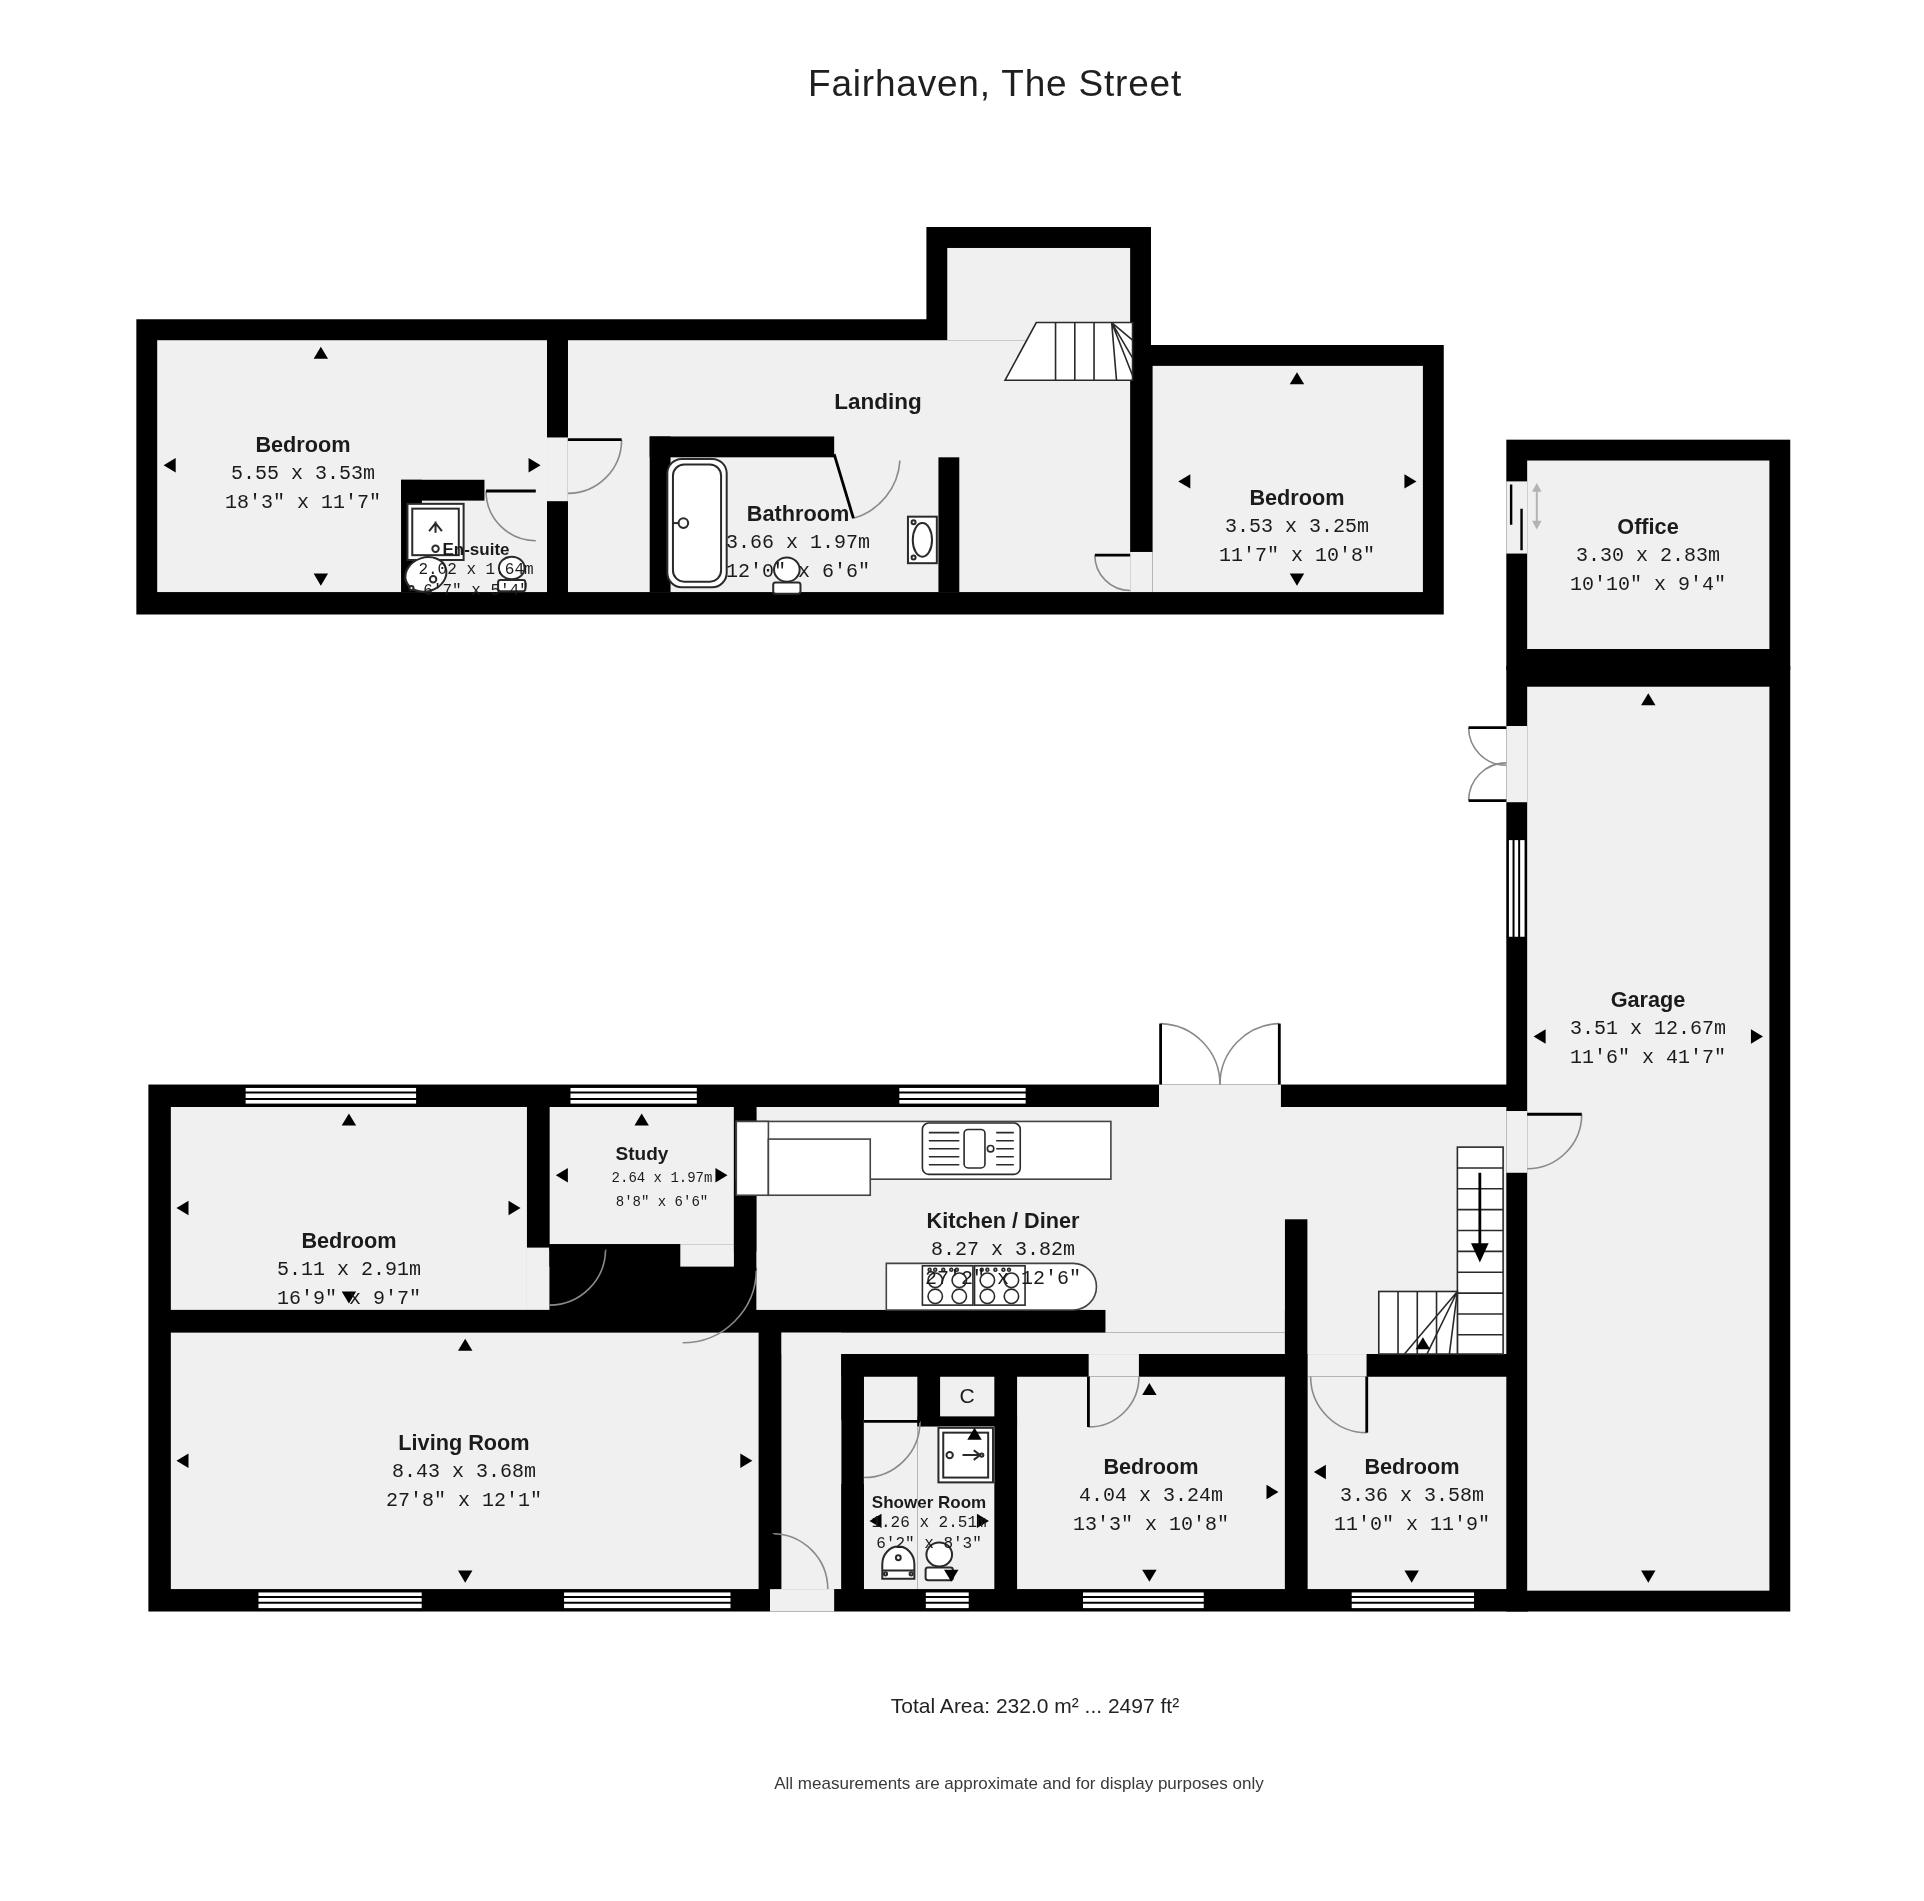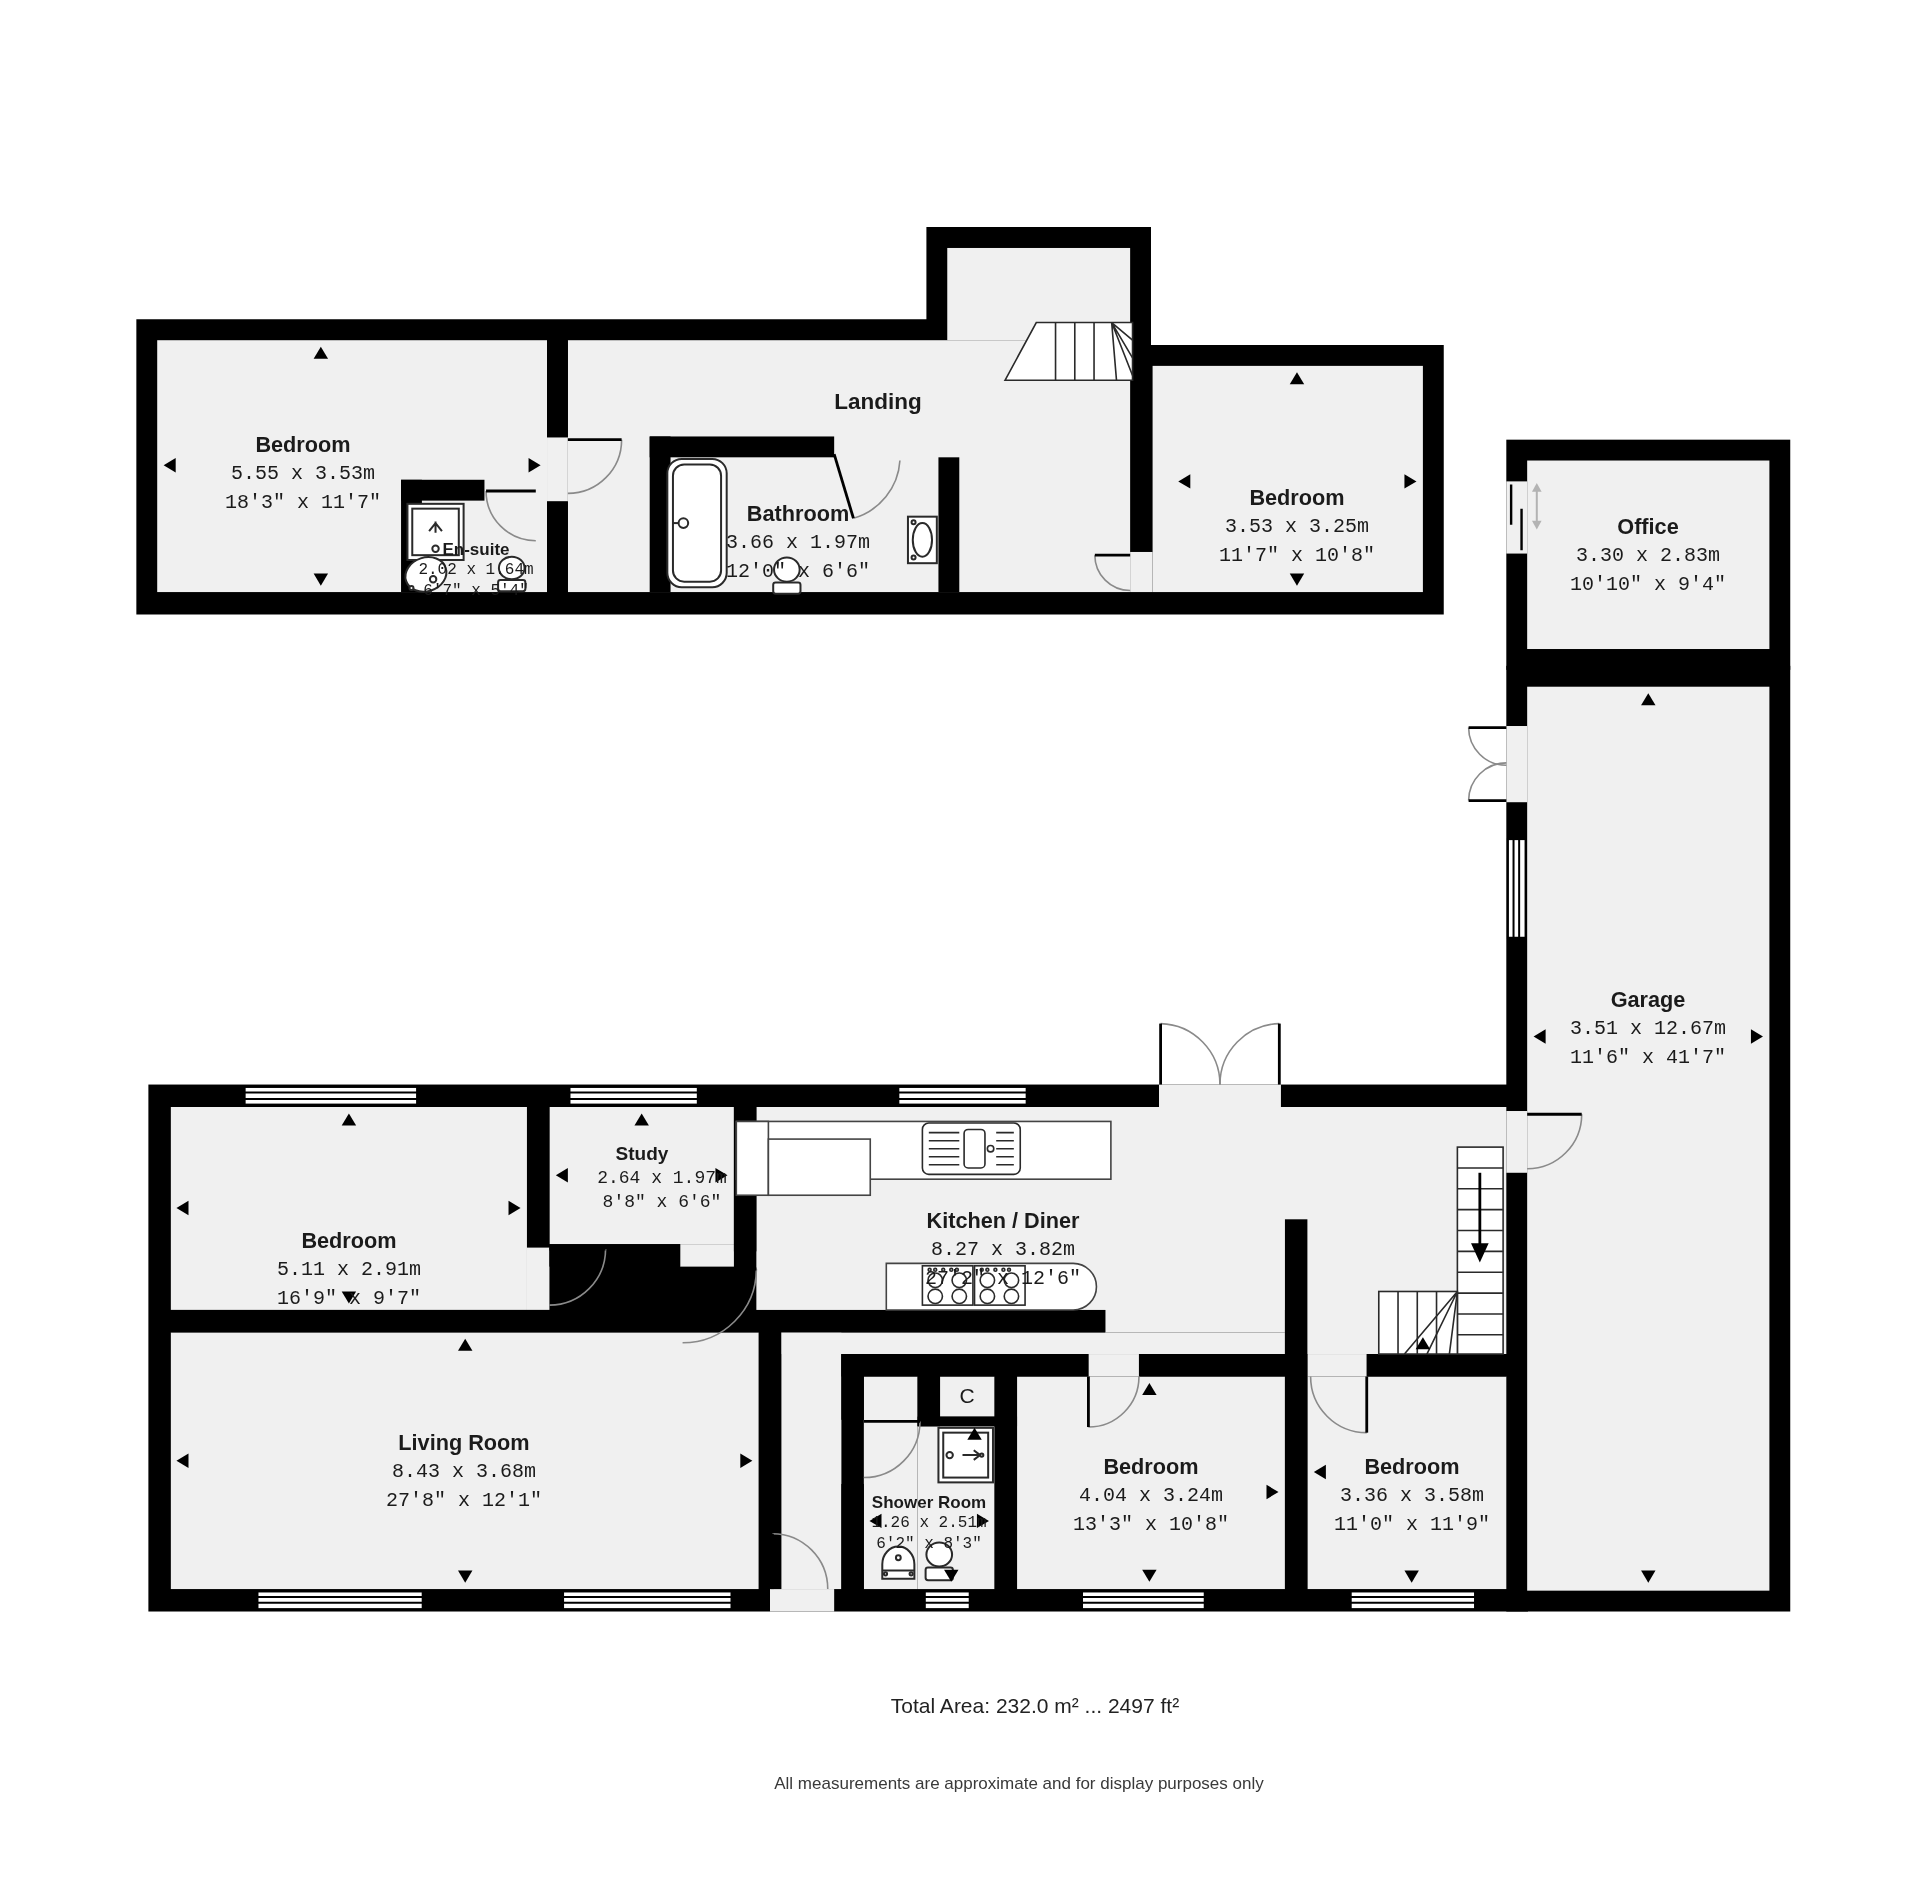--- a/index.html
+++ b/index.html
@@ -7,33 +7,34 @@
   .canvas{position:absolute;inset:0;width:1925px;height:1902px;background:#ffffff;overflow:hidden;}
   .plan-svg{position:absolute;left:0;top:0;}
   .plan-title{position:absolute;left:995px;top:63px;transform:translateX(-50%);
     font-size:37px;font-weight:500;color:#1f1f1f;letter-spacing:0.8px;white-space:nowrap;}
   .room-label{position:absolute;transform:translateX(-50%);text-align:center;color:#1b1b1b;white-space:nowrap;z-index:5;}
   .room-name{font-weight:bold;font-size:21.7px;line-height:29px;margin-top:8px;}
   .room-m,.room-i{font-size:20px;line-height:29px;font-family:Liberation Mono, monospace;}
   .small .room-name{font-size:17px;line-height:21px;}
   .small .room-m,.small .room-i{font-size:16px;line-height:21px;}
   .mid .room-name{font-size:19px;line-height:24px;}
-  .mid .room-m,.mid .room-i{font-size:18px;line-height:24px;margin-left:40px;}
+  .mid .room-m,.mid .room-i{font-size:14px;line-height:24px;margin-left:40px;}
   .single .room-name{font-size:22.5px;}
   .cupboard-label{position:absolute;transform:translateX(-50%);font-size:21px;color:#1b1b1b;z-index:5;}
   .total-area{position:absolute;left:1035px;top:1694px;transform:translateX(-50%);
     font-size:21px;color:#222;white-space:nowrap;}
   .disclaimer{position:absolute;left:1019px;top:1774px;transform:translateX(-50%);
     font-size:17px;color:#3a3a3a;white-space:nowrap;text-align:right;}
 </style>
 </head>
 <body>
 
 <div class="canvas">
 
+  <div class="plan-title">Fairhaven, The Street</div>
 
   <svg class="plan-svg" width="1925" height="1902" viewBox="0 0 2400 2371" xmlns="http://www.w3.org/2000/svg">
 
     <g fill="#000000">
 
       <path d="M170,398 H1155 V283 H1435 V430 H1800 V766 H170 Z"></path>
 
       <rect x="1878" y="548" width="354" height="287"></rect>
 
       <rect x="185" y="1352" width="1720" height="657"></rect>

